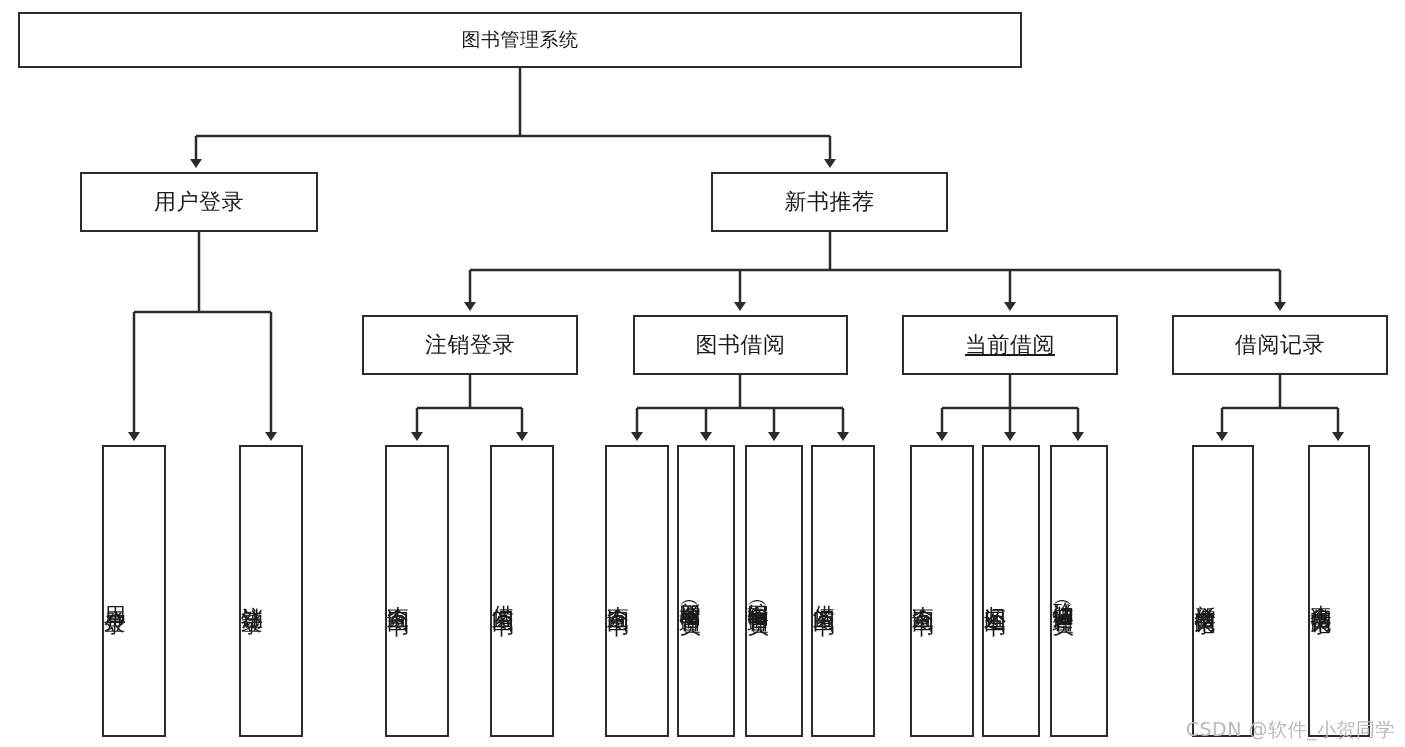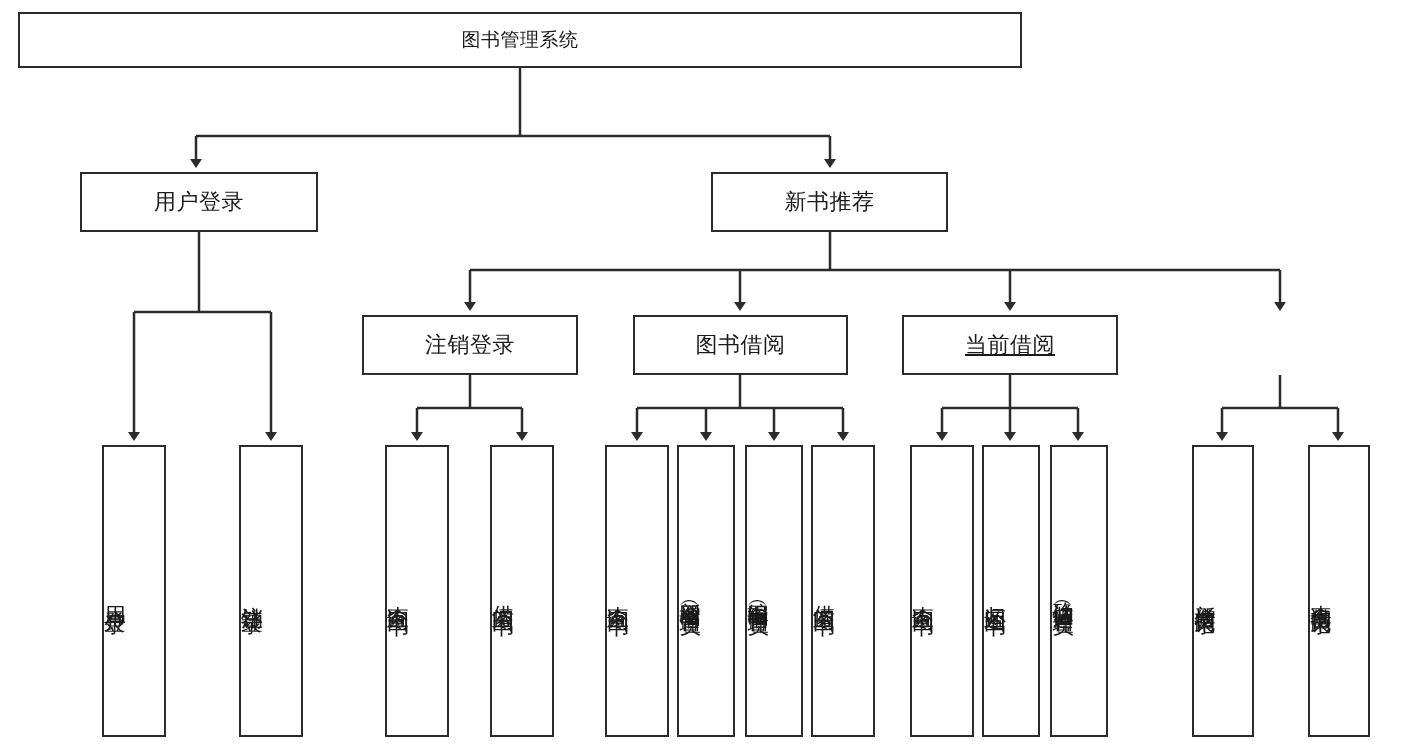--- a/index.html
+++ b/index.html
@@ -132,20 +132,23 @@
 
   <div class="node h-node" style="left:362px;top:315px;width:216px;height:60px;">
     <span class="lbl">注销登录</span>
   </div>
   <div class="node h-node" style="left:633px;top:315px;width:215px;height:60px;">
     <span class="lbl">图书借阅</span>
   </div>
   <div class="node h-node" style="left:902px;top:315px;width:216px;height:60px;text-decoration:underline;">
     <span class="lbl">当前借阅</span>
   </div>
+  <div class="node h-node" style="left:1172px;top:315px;width:216px;height:60px;">
+    <span class="lbl">借阅记录</span>
+  </div>
 
   <div class="node v-node" style="left:102px;top:445px;width:64px;height:292px;">
     <span class="lbl">用户登录</span>
   </div>
   <div class="node v-node" style="left:239px;top:445px;width:64px;height:292px;">
     <span class="lbl">注销登录</span>
   </div>
 
   <div class="node v-node" style="left:385px;top:445px;width:64px;height:292px;">
     <span class="lbl">查询图书</span>
@@ -177,14 +180,15 @@
     <span class="lbl">确认归还（管理员）</span>
   </div>
 
   <div class="node v-node tall" style="left:1192px;top:445px;width:62px;height:292px;">
     <span class="lbl">新增借阅记录</span>
   </div>
   <div class="node v-node tall" style="left:1308px;top:445px;width:62px;height:292px;">
     <span class="lbl">查询借阅记录</span>
   </div>
 
+  <div class="watermark">CSDN @软件_小贺同学</div>
 
 </div>
 
 </body></html>

